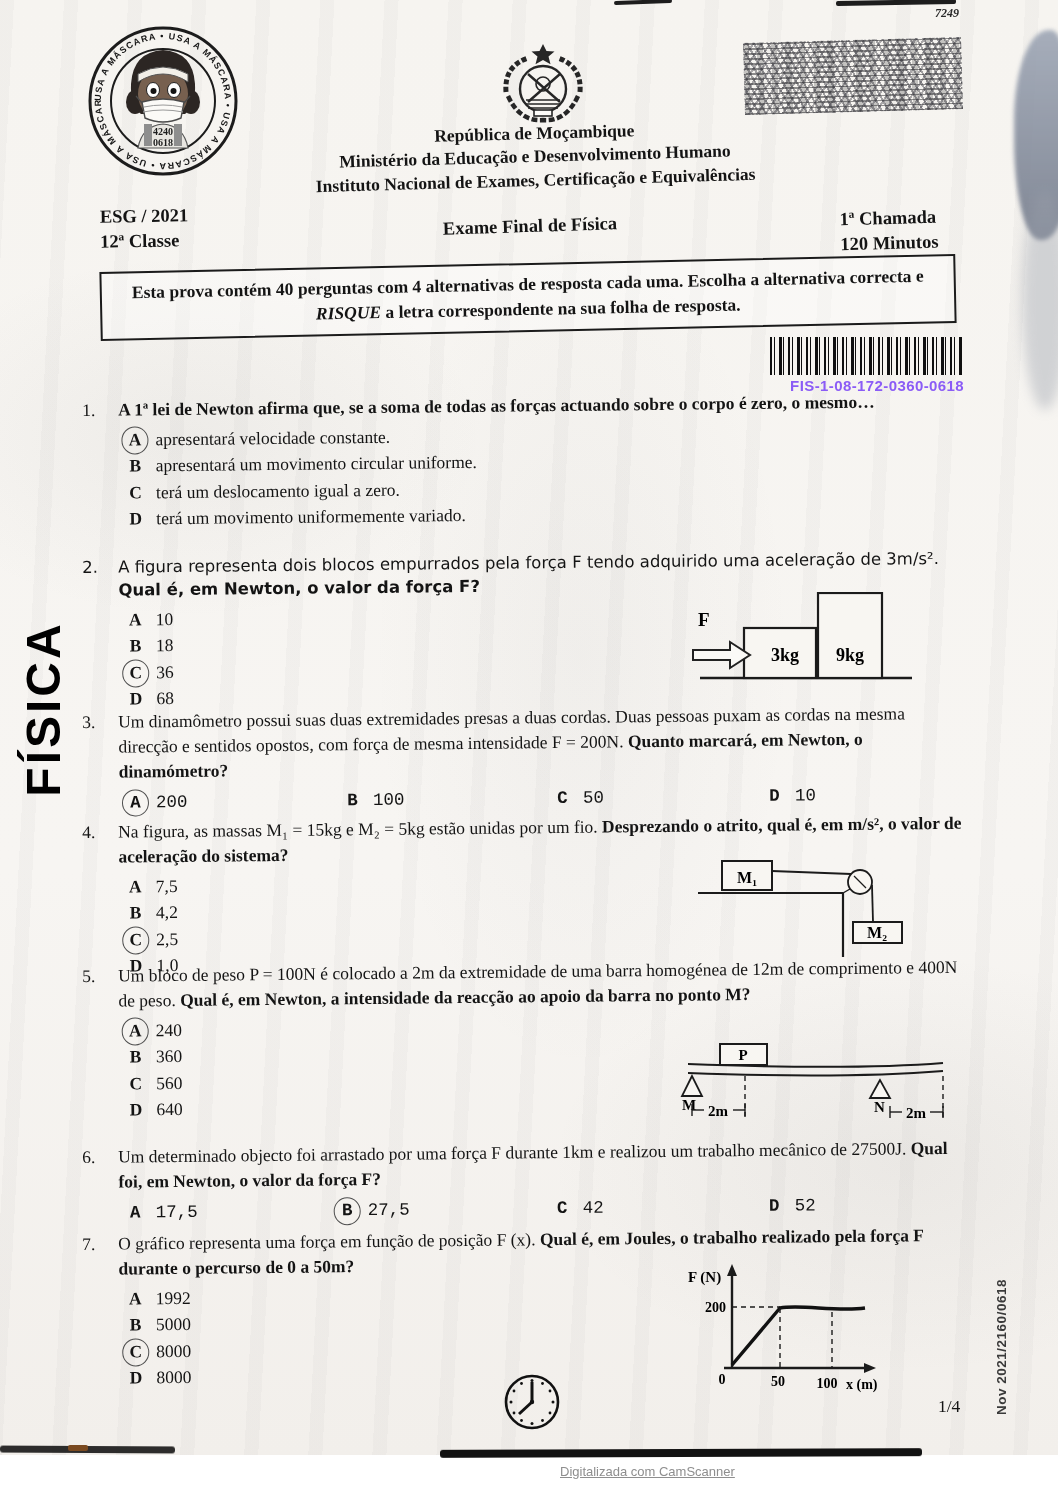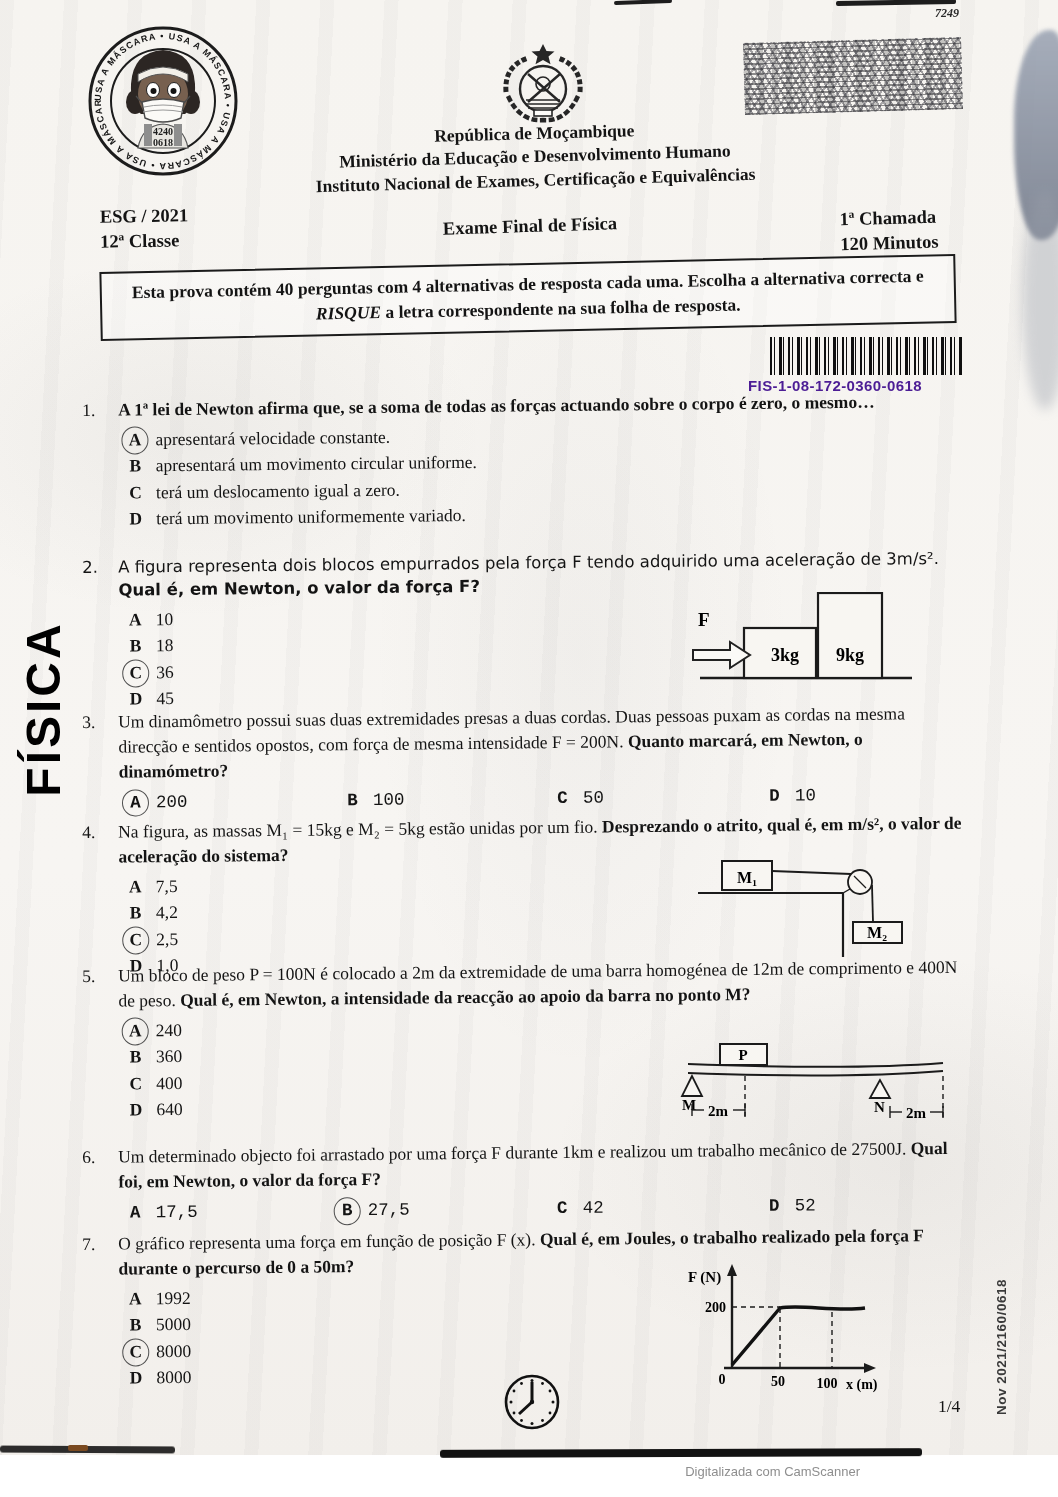--- a/index.html
+++ b/index.html
@@ -33,22 +33,22 @@
        repeating-linear-gradient(0deg, rgba(25,25,30,.55) 0 1.5px, rgba(0,0,0,0) 1.5px 5px),
        repeating-linear-gradient(62deg, rgba(30,30,40,.45) 0 2px, rgba(0,0,0,0) 2px 6px),
        repeating-linear-gradient(-55deg, rgba(30,30,40,.4) 0 2px, rgba(0,0,0,0) 2px 7px),
        repeating-linear-gradient(90deg, rgba(20,20,25,.25) 0 6px, rgba(0,0,0,0) 6px 14px);}
   .notice{position:absolute;left:100px;top:263px;width:856px;border:2.5px solid #1b1b1b;background:rgba(255,255,255,.35);
           transform:rotate(-1.2deg);padding:7px 26px;box-sizing:border-box;text-align:center;
           font-weight:bold;font-size:17.5px;line-height:1.45;}
   .risque{font-style:italic;}
   .barcode{position:absolute;left:770px;top:337px;width:192px;height:38px;
      background:repeating-linear-gradient(90deg,#101010 0 2px,#f6f4f0 2px 4px,#101010 4px 5px,#f6f4f0 5px 9px,#101010 9px 12px,#f6f4f0 12px 13px,#101010 13px 14px,#f6f4f0 14px 18px);}
-  .barcodelabel{position:absolute;left:748px;top:377px;width:216px;
-     font:bold 15px "Liberation Sans",sans-serif;letter-spacing:.4px;color:#4c1d95;}
+  .barcodelabel{position:absolute;left:748px;top:377px;width:216px;text-align:right;
+     font:bold 15px "Liberation Sans",sans-serif;letter-spacing:.4px;color:#8b5cf6;}
 
   
   .fisica{position:absolute;left:-74px;top:679px;width:240px;height:60px;transform:rotate(-90deg);
           font:bold 48px "Liberation Sans",sans-serif;letter-spacing:3px;color:#000;text-align:center;}
   .sidecode{position:absolute;left:903px;top:1338px;width:200px;height:18px;transform:rotate(-90deg);
           font:bold 13.5px "Liberation Sans",sans-serif;color:#3a3a3a;text-align:center;letter-spacing:.5px;}
 
   
   .q{position:absolute;left:80px;width:884px;font-size:17.5px;line-height:1.42;transform:rotate(-0.6deg);transform-origin:left top;}
   .qnum{position:absolute;left:2px;top:0;}
@@ -58,22 +58,22 @@
   .opts{margin-left:48px;margin-top:4px;}
   .opt{height:26.5px;}
   .opts-h{position:relative;height:28px;margin-left:48px;margin-top:5px;}
   .hopt{position:absolute;top:0;font-family:Liberation Mono, monospace;}
   .letter{display:inline-block;min-width:15px;text-align:center;font-weight:bold;
           border:1.8px solid rgba(0,0,0,0);border-radius:50%;padding:0 5px 1px;margin-left:-7px;margin-right:7px;}
   .letter.circled{border-color:#4e4e4e;}
   .figure{position:absolute;}
 
   .pagefoot{position:absolute;left:938px;top:1396px;font-size:17.5px;}
-  .scannote{position:absolute;left:560px;top:1464px;width:300px;text-align:right;
-            font:13px "Liberation Sans",sans-serif;color:#8e8e8e;}
+  .scannote{position:absolute;left:560px;top:1464px;width:300px;text-align:left;
+            font:13px "Liberation Sans",sans-serif;color:#8e8e8e;text-decoration:underline;}
   svg text{font-family:"Liberation Serif",serif;}
 </style>
 </head>
 <body>
 
 <div class="page">
   <div class="paper"></div>
   <div class="stain1"></div>
   <div class="stain2"></div>
   <div class="topmark" style="left:614px;top:0;width:58px;height:4px;transform:rotate(-2deg);"></div>
@@ -159,21 +159,21 @@
     </div>
   </div>
 
   <div class="q" style="top:556px">
     <span class="qnum q2t">2.</span>
     <div class="qtext q2t" style="width:846px"><span>A figura representa dois blocos empurrados pela força F tendo adquirido uma aceleração de 3m/s². </span><span class="qb">Qual é, em Newton, o valor da força F?</span></div>
     <div class="opts">
       <div class="opt"><span class="letter">A</span><span>10</span></div>
       <div class="opt"><span class="letter">B</span><span>18</span></div>
       <div class="opt"><span class="letter circled">C</span><span>36</span></div>
-      <div class="opt"><span class="letter">D</span><span>45</span></div>
+      <div class="opt"><span class="letter">D</span><span>68</span></div>
     </div>
   </div>
   <svg class="figure" style="left:688px;top:592px" width="280" height="100" viewBox="0 0 280 100">
     <line x1="12" y1="86" x2="224" y2="86" stroke="#1b1b1b" stroke-width="2.5"></line>
     <rect x="56" y="36" width="72" height="50" fill="#f8f6f2" stroke="#1b1b1b" stroke-width="2.2"></rect>
     <rect x="130" y="1" width="64" height="85" fill="#f8f6f2" stroke="#1b1b1b" stroke-width="2.2"></rect>
     <path d="M5,58 L42,58 L42,50 L62,63 L42,76 L42,68 L5,68 Z" fill="#fbfaf7" stroke="#222" stroke-width="2"></path>
     <text x="10" y="34" font-size="19" font-weight="bold">F</text>
     <text x="97" y="69" text-anchor="middle" font-size="18" font-weight="bold">3kg</text>
     <text x="162" y="69" text-anchor="middle" font-size="18" font-weight="bold">9kg</text>
@@ -213,21 +213,21 @@
     <text x="49" y="38" text-anchor="middle" font-size="16" font-weight="bold">M₁</text>
     <text x="179" y="93" text-anchor="middle" font-size="16" font-weight="bold">M₂</text>
   </svg>
 
   <div class="q" style="top:964px">
     <span class="qnum">5.</span>
     <div class="qtext"><span>Um bloco de peso P = 100N é colocado a 2m da extremidade de uma barra homogénea de 12m de comprimento e 400N de peso. </span><span class="qb">Qual é, em Newton, a intensidade da reacção ao apoio da barra no ponto M?</span></div>
     <div class="opts">
       <div class="opt"><span class="letter circled">A</span><span>240</span></div>
       <div class="opt"><span class="letter">B</span><span>360</span></div>
-      <div class="opt"><span class="letter">C</span><span>400</span></div>
+      <div class="opt"><span class="letter">C</span><span>560</span></div>
       <div class="opt"><span class="letter">D</span><span>640</span></div>
     </div>
   </div>
   <svg class="figure" style="left:678px;top:1036px" width="290" height="88" viewBox="0 0 290 88">
     <path d="M10,28 C 90,31 190,33 265,27" fill="none" stroke="#1b1b1b" stroke-width="2"></path>
     <path d="M10,37 C 90,40 190,41 265,35" fill="none" stroke="#1b1b1b" stroke-width="2"></path>
     <rect x="42" y="8" width="47" height="21" fill="#f8f6f2" stroke="#1b1b1b" stroke-width="2"></rect>
     <text x="65" y="24" text-anchor="middle" font-size="15" font-weight="bold">P</text>
     <path d="M14,40 L4,60 L24,60 Z" fill="#f8f6f2" stroke="#1b1b1b" stroke-width="1.8"></path>
     <text x="4" y="74" font-size="15" font-weight="bold">M</text>

